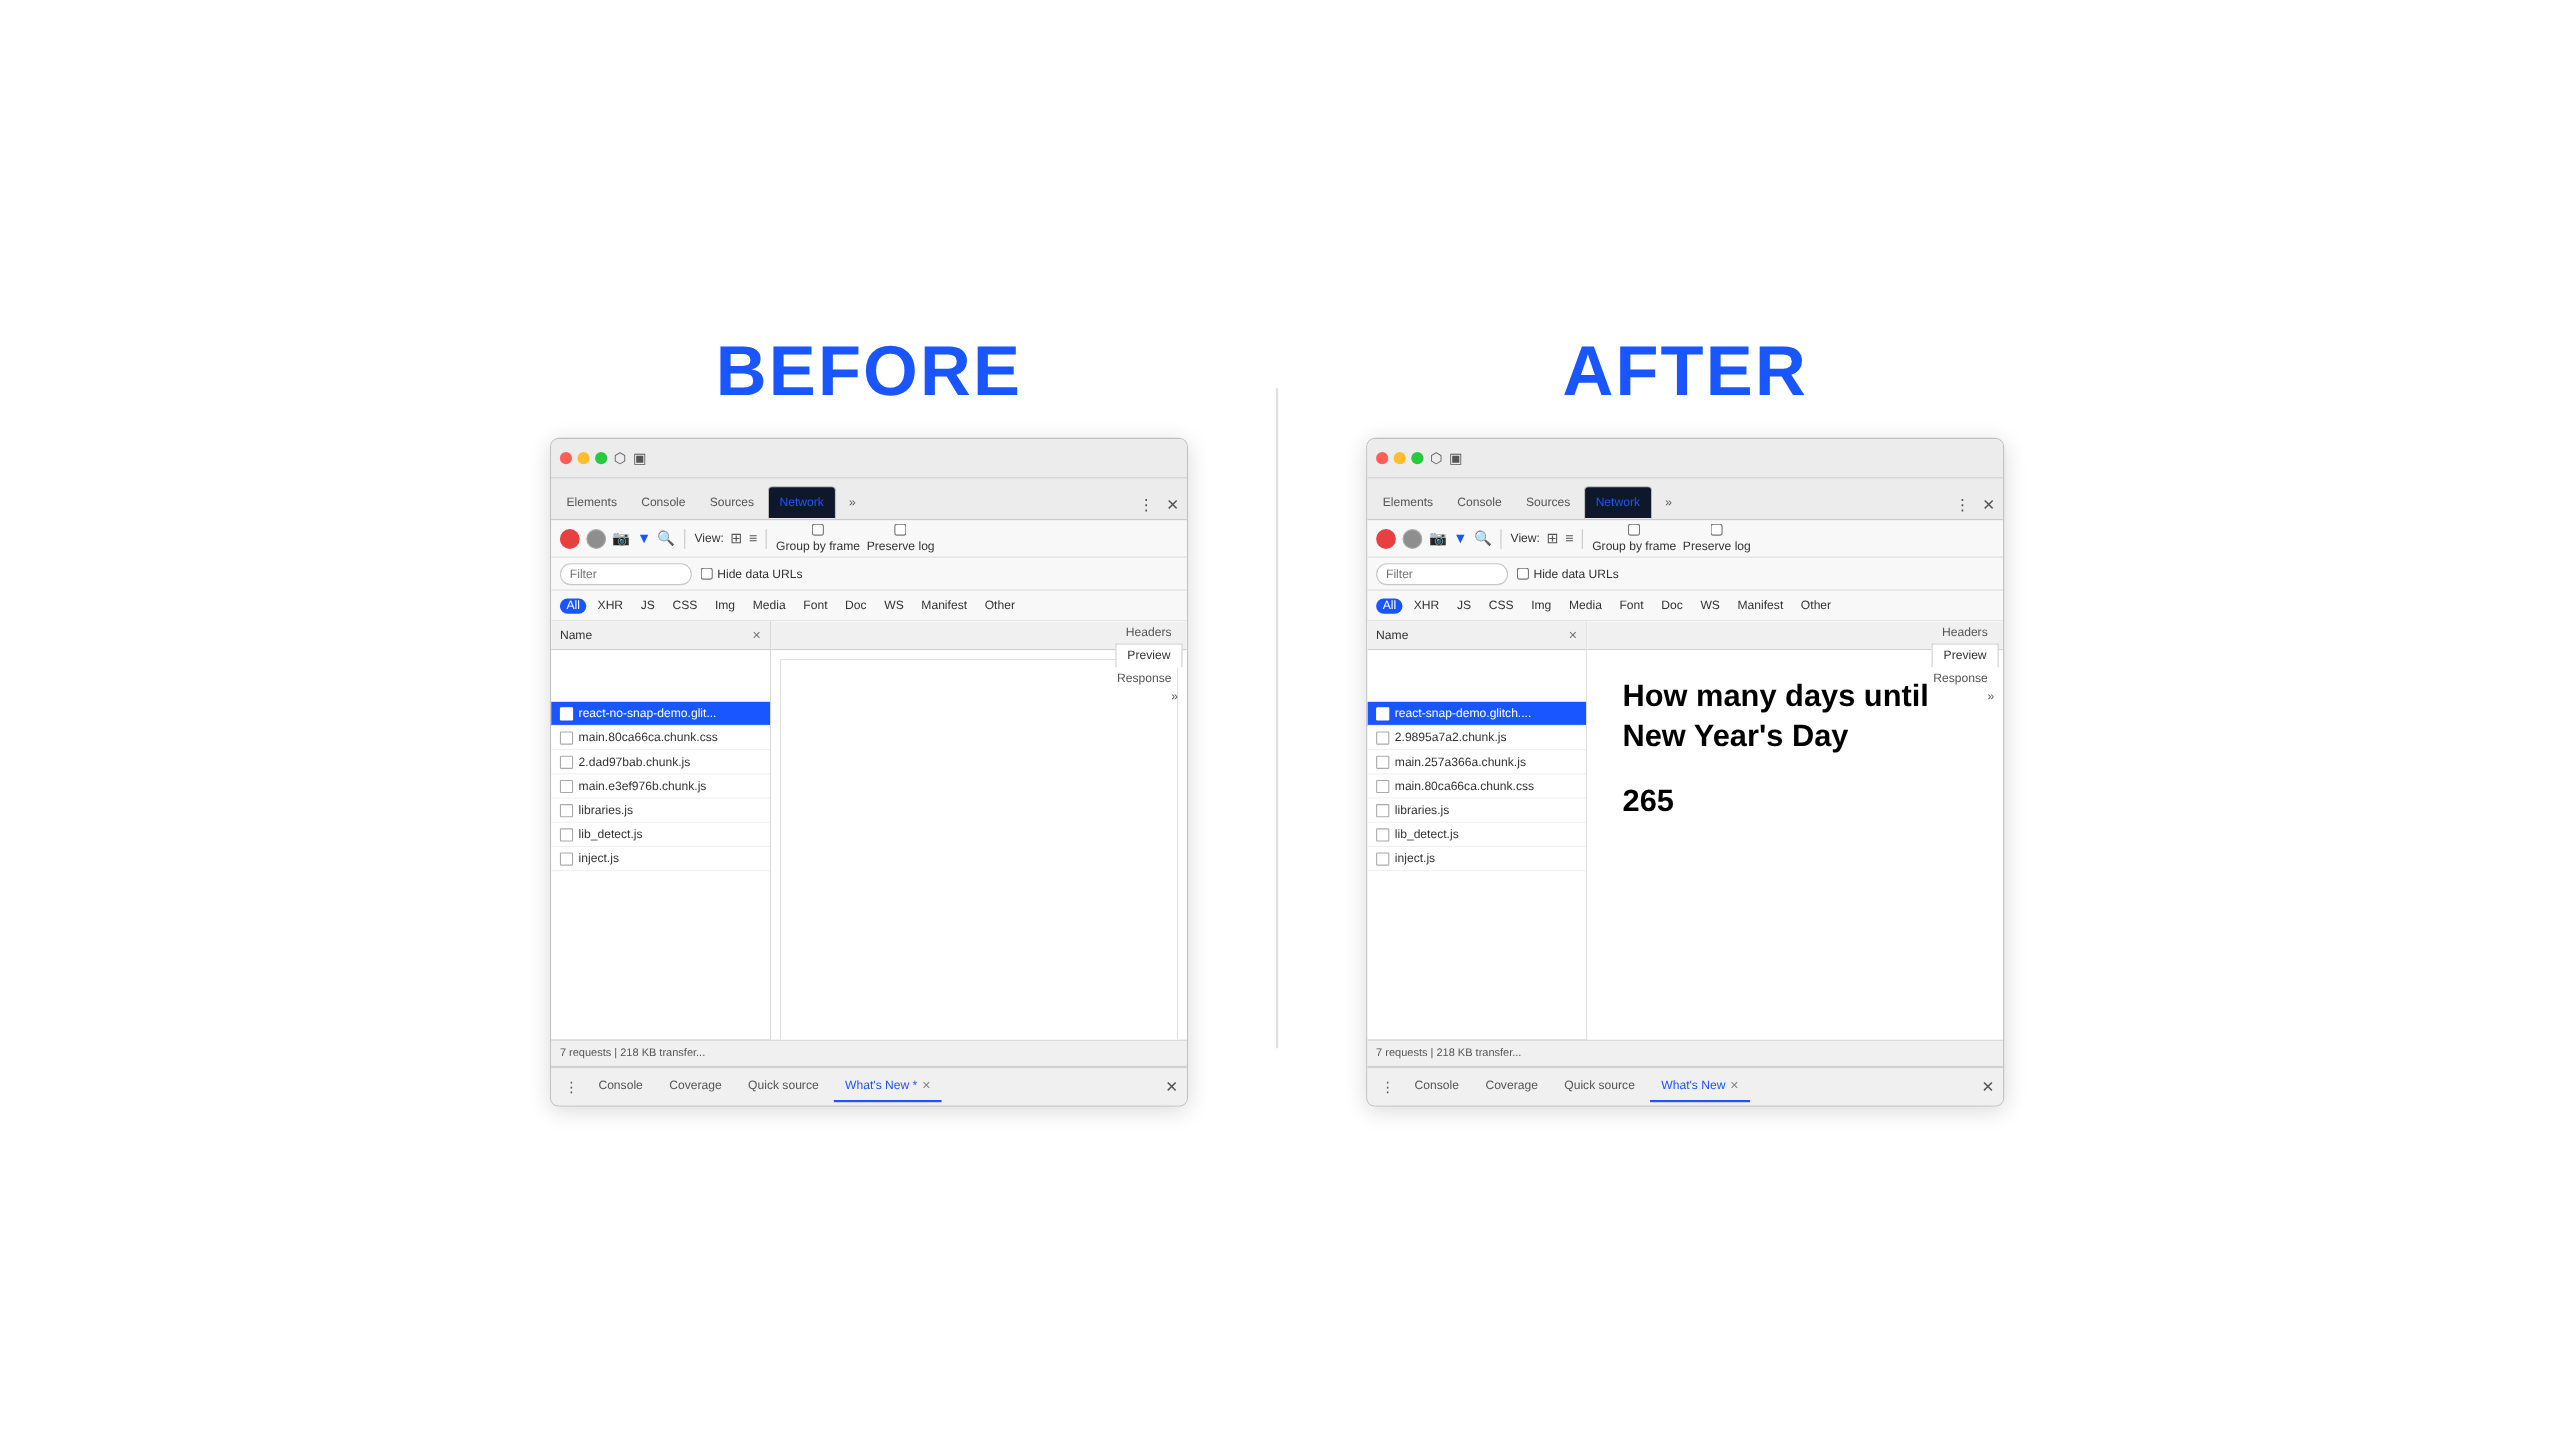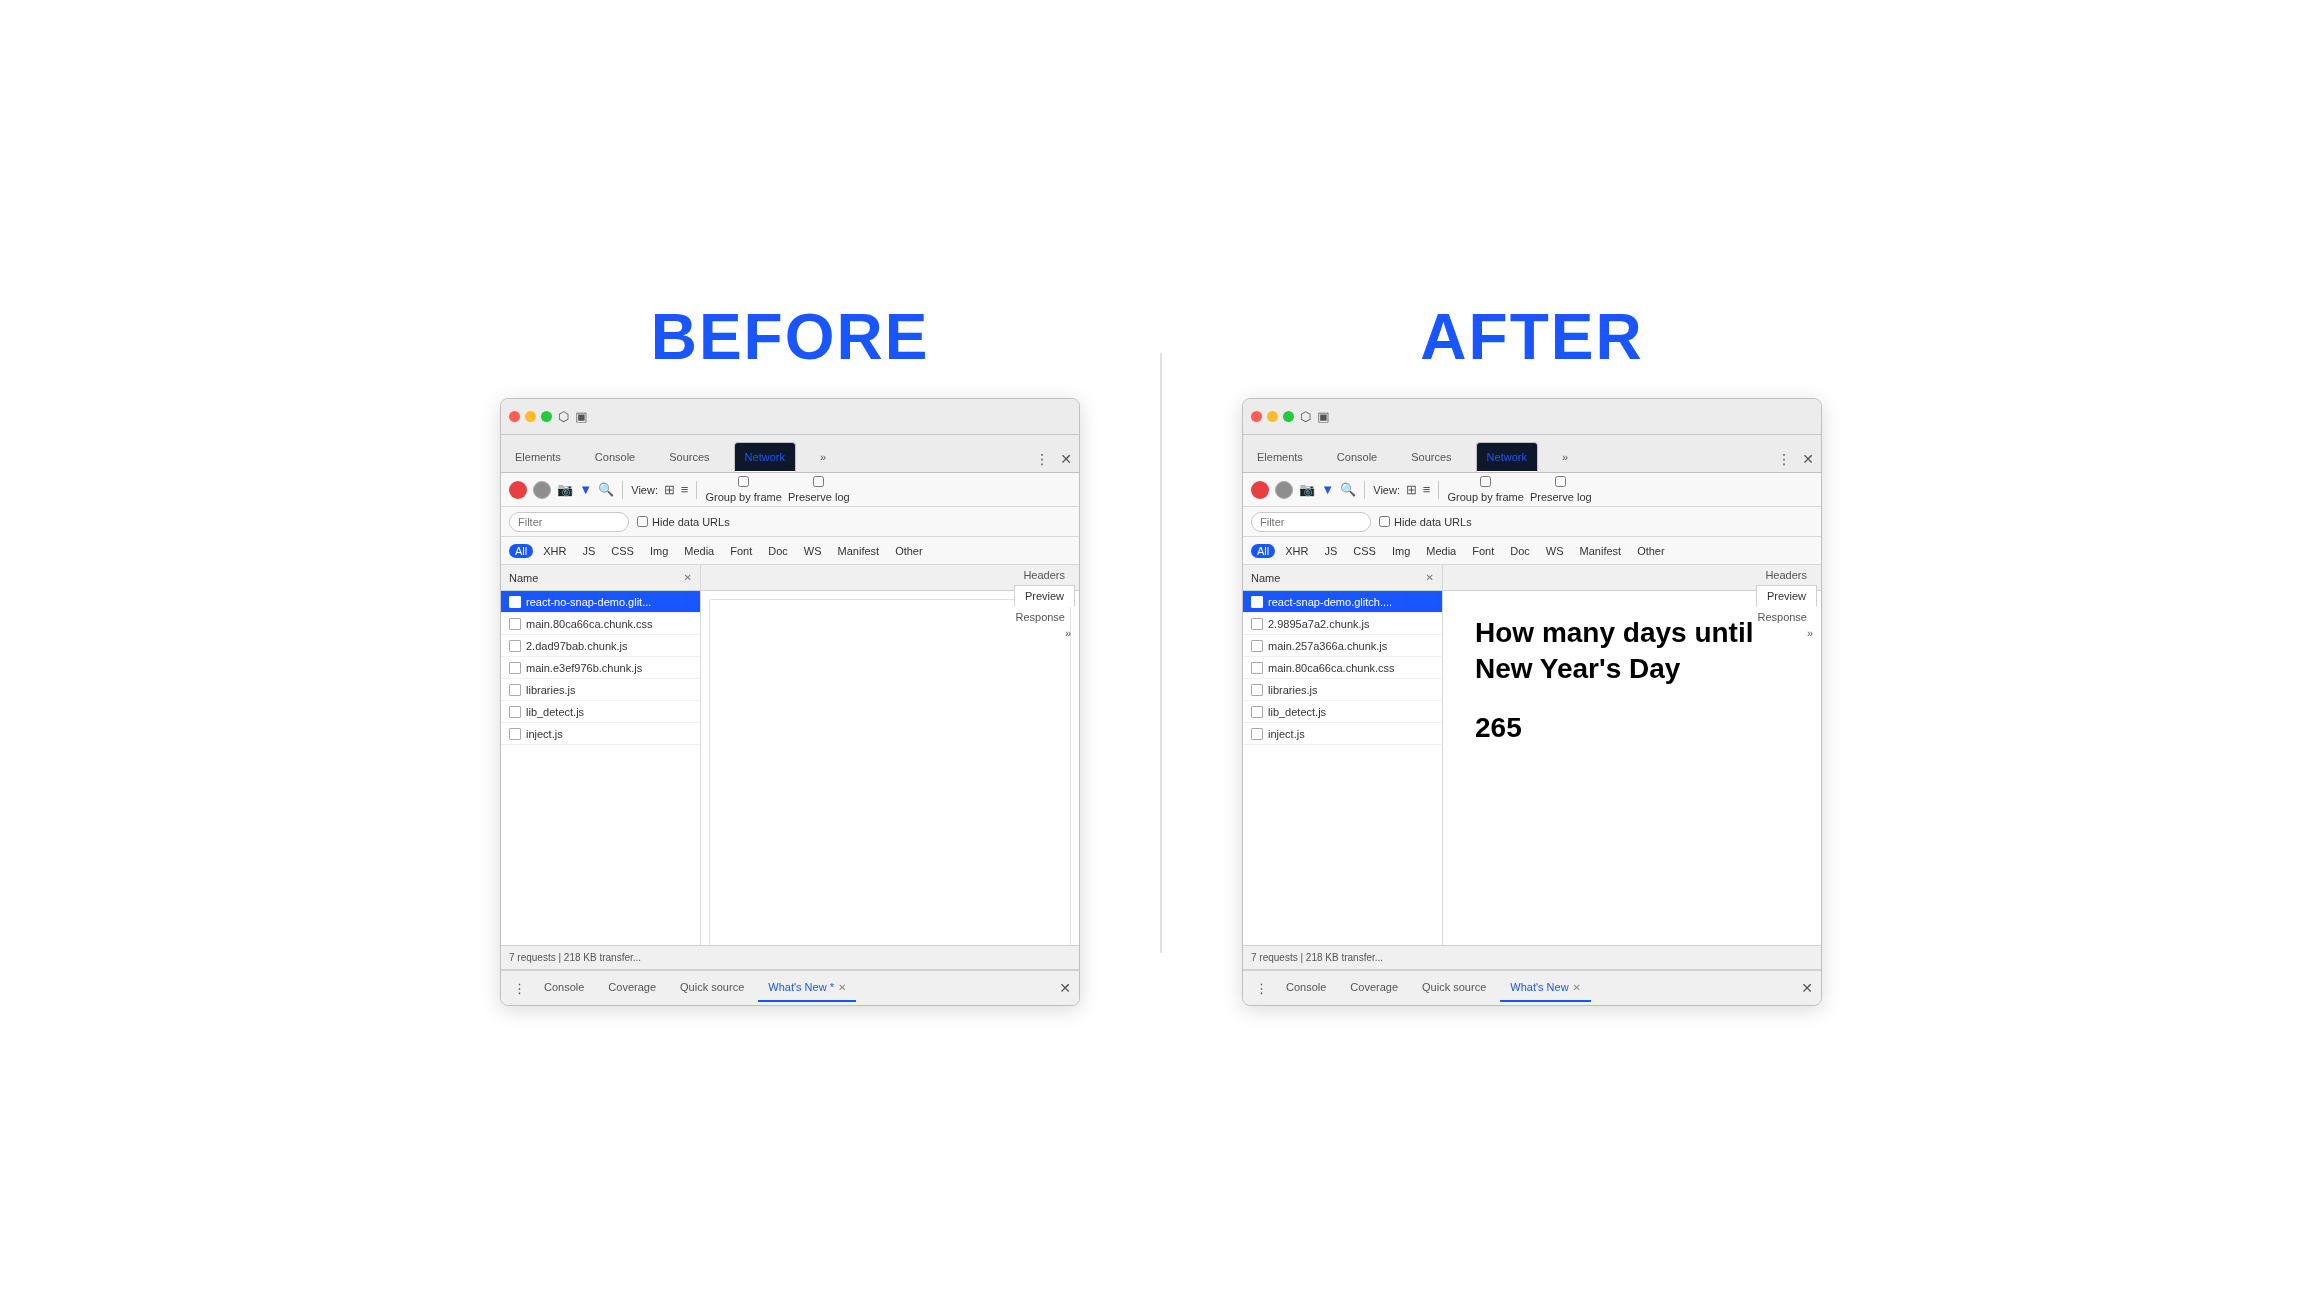--- a/index.html
+++ b/index.html
@@ -73,21 +73,21 @@
     .dot-green { background: #27c93f; }
 
     
     .tab-bar {
       background: #ececec;
       display: flex;
       align-items: flex-end;
       padding: 0 4px;
       border-bottom: 1px solid #c0c0c0;
       height: 38px;
-      gap: 14px;
+      gap: 2px;
     }
 
     .tab {
       padding: 6px 10px;
       font-size: 11px;
       color: #555;
       cursor: pointer;
       border-radius: 4px 4px 0 0;
       white-space: nowrap;
       height: 30px;
@@ -286,20 +286,21 @@
       font-size: 11px;
       color: #333;
       border-bottom: 1px solid #f0f0f0;
       cursor: pointer;
       height: 22px;
     }
 
     .file-item.selected {
       background: #1a56ff;
       color: #fff;
+      margin-top: 47px;
     }
 
     .file-icon {
       width: 12px;
       height: 12px;
       border: 1px solid #aaa;
       background: #fff;
       border-radius: 1px;
       flex-shrink: 0;
     }

